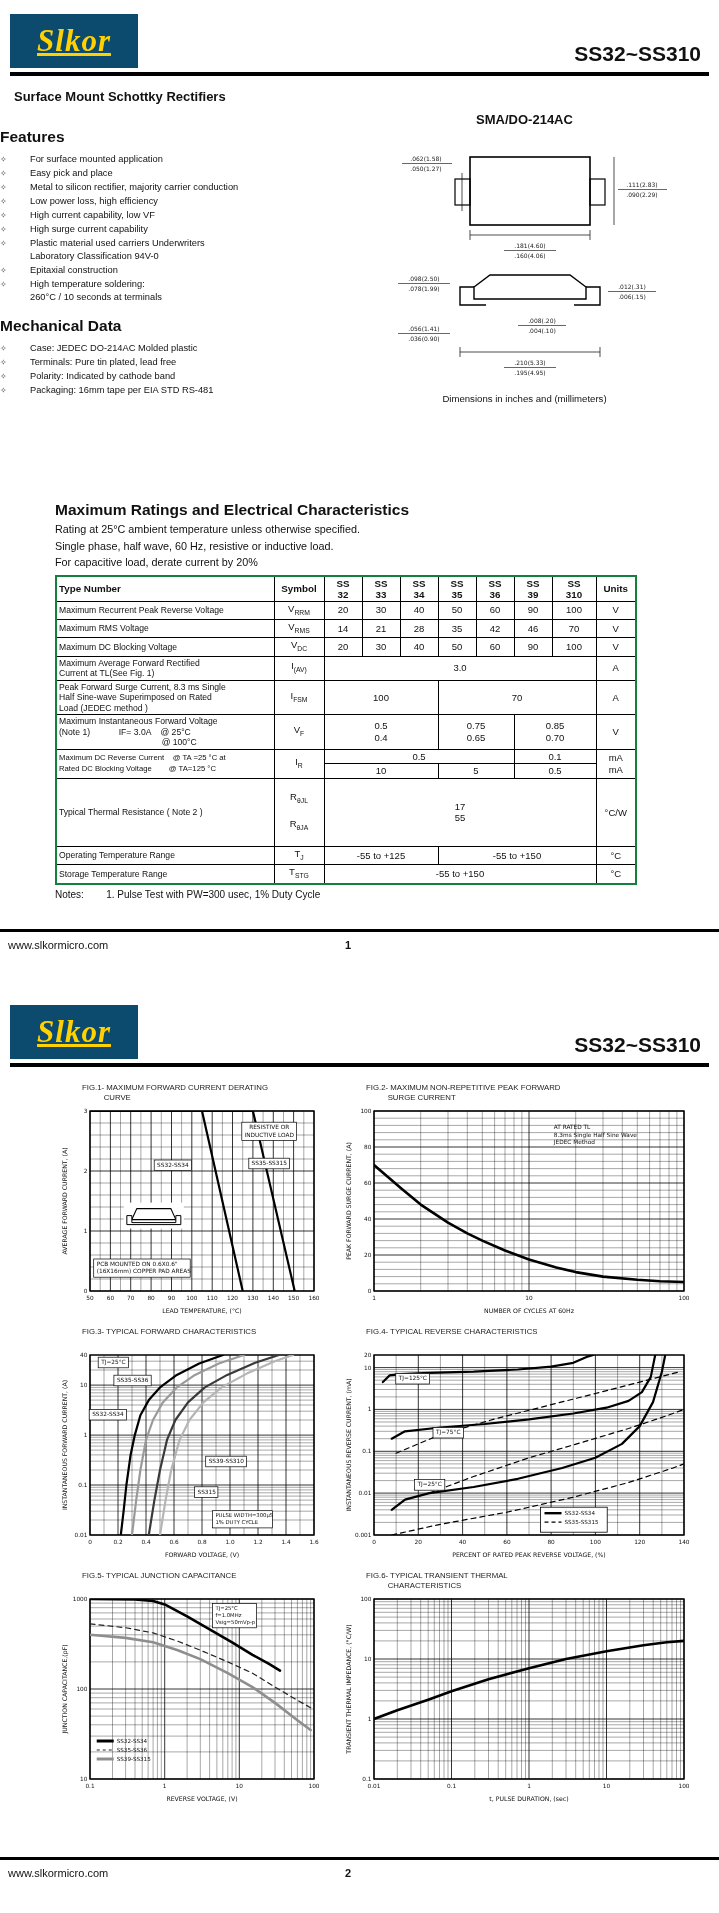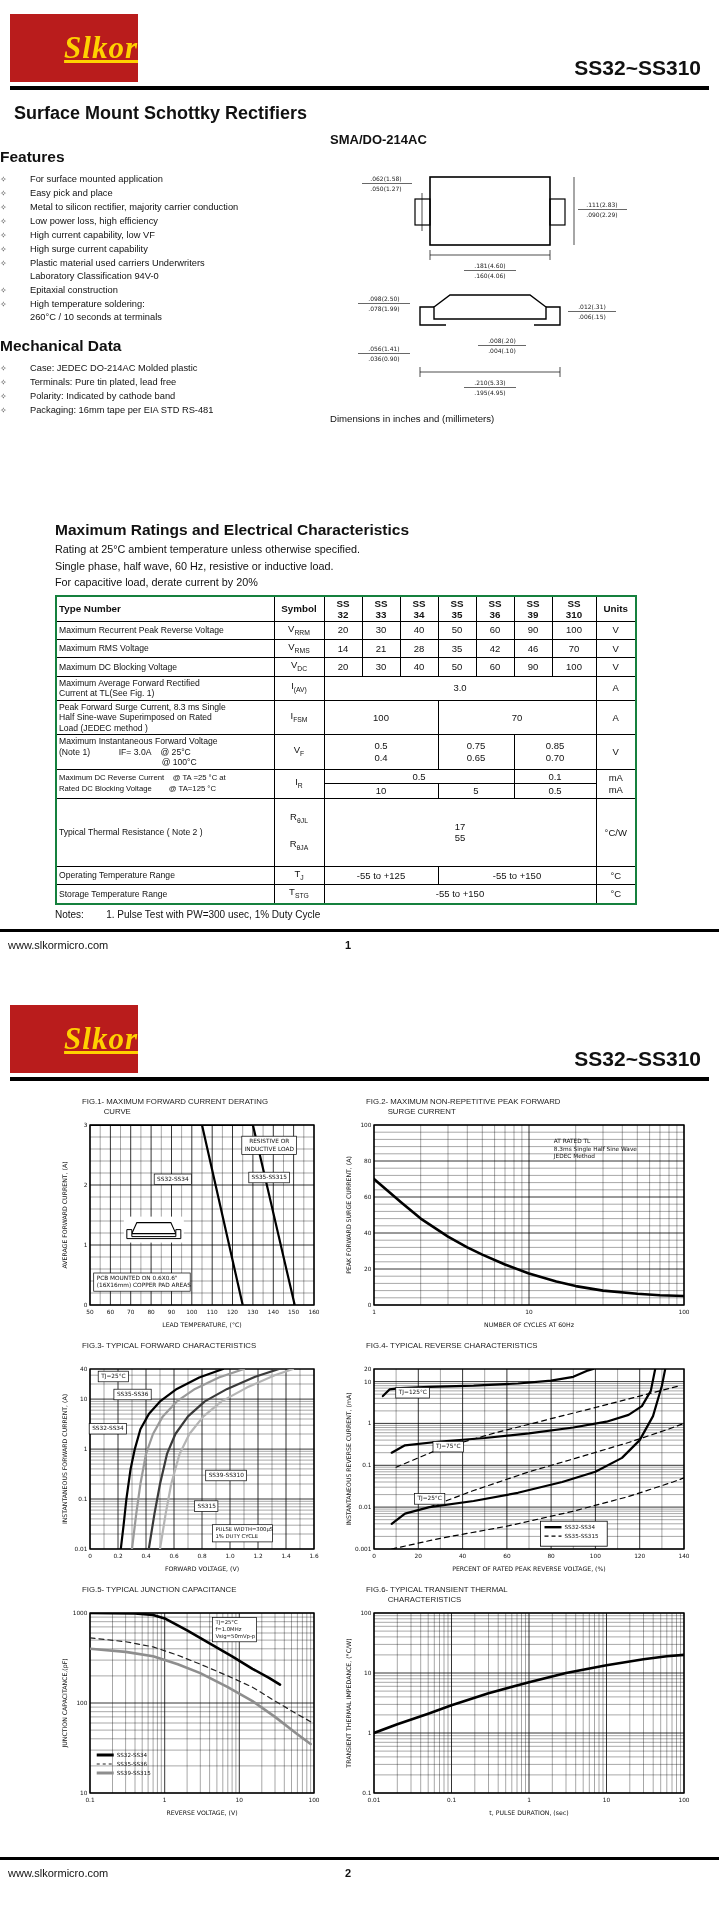--- a/index.html
+++ b/index.html
@@ -1,28 +1,28 @@
 <!DOCTYPE html>
 <html><head>
 <meta charset="utf-8">
 <style>
   html,body{margin:0;padding:0;background:#fff;}
   body{width:719px;font-family:"Liberation Sans",sans-serif;color:#111;}
   .page{position:relative;width:719px;overflow:hidden;}
   #p1{height:985px;}
   #p2{height:928px;}
   .hdr{padding:14px 10px 0 10px;position:relative;}
-  .logo{width:128px;height:68px;background:#b91c1c;display:flex;align-items:center;justify-content:flex-end;}
+  .logo{width:128px;height:54px;background:#0c4a6e;display:flex;align-items:center;justify-content:center;}
   .logo span{font-family:"Liberation Serif",serif;font-style:italic;font-weight:bold;font-size:31px;color:#ffd100;letter-spacing:1px;text-decoration:underline;}
   .pn{position:absolute;right:18px;bottom:2px;font-size:21px;font-weight:bold;}
   .rule{height:4px;background:#000;margin:4px 10px 0 10px;}
-  h1{font-size:18px;margin:13px 0 0 14px;}
+  h1{font-size:13px;margin:13px 0 0 14px;}
   .cols{display:flex;margin-top:2px;}
   .colL{width:330px;box-sizing:border-box;}
-  .colR{flex:1;}
+  .colR{flex:1;text-align:center;}
   .h2{font-size:15.5px;font-weight:bold;}
   .feat-h{margin-top:22px;}
   .mech-h{margin-top:13px;}
   ul.blist{list-style:none;margin:7px 0 0 0;padding:0;font-size:9.3px;}
   ul.blist li{display:flex;line-height:13px;margin-bottom:1px;white-space:pre-line;}
   .blt{width:30px;flex:0 0 30px;color:#333;font-size:8px;}
   .pkg-title{font-size:13px;font-weight:bold;margin-top:6px;}
   .pkg-cap{font-size:9.6px;margin-top:2px;}
   .ratings{margin:97px 16px 0 55px;}
   .cond{font-size:10.8px;line-height:16.5px;white-space:pre-wrap;}

